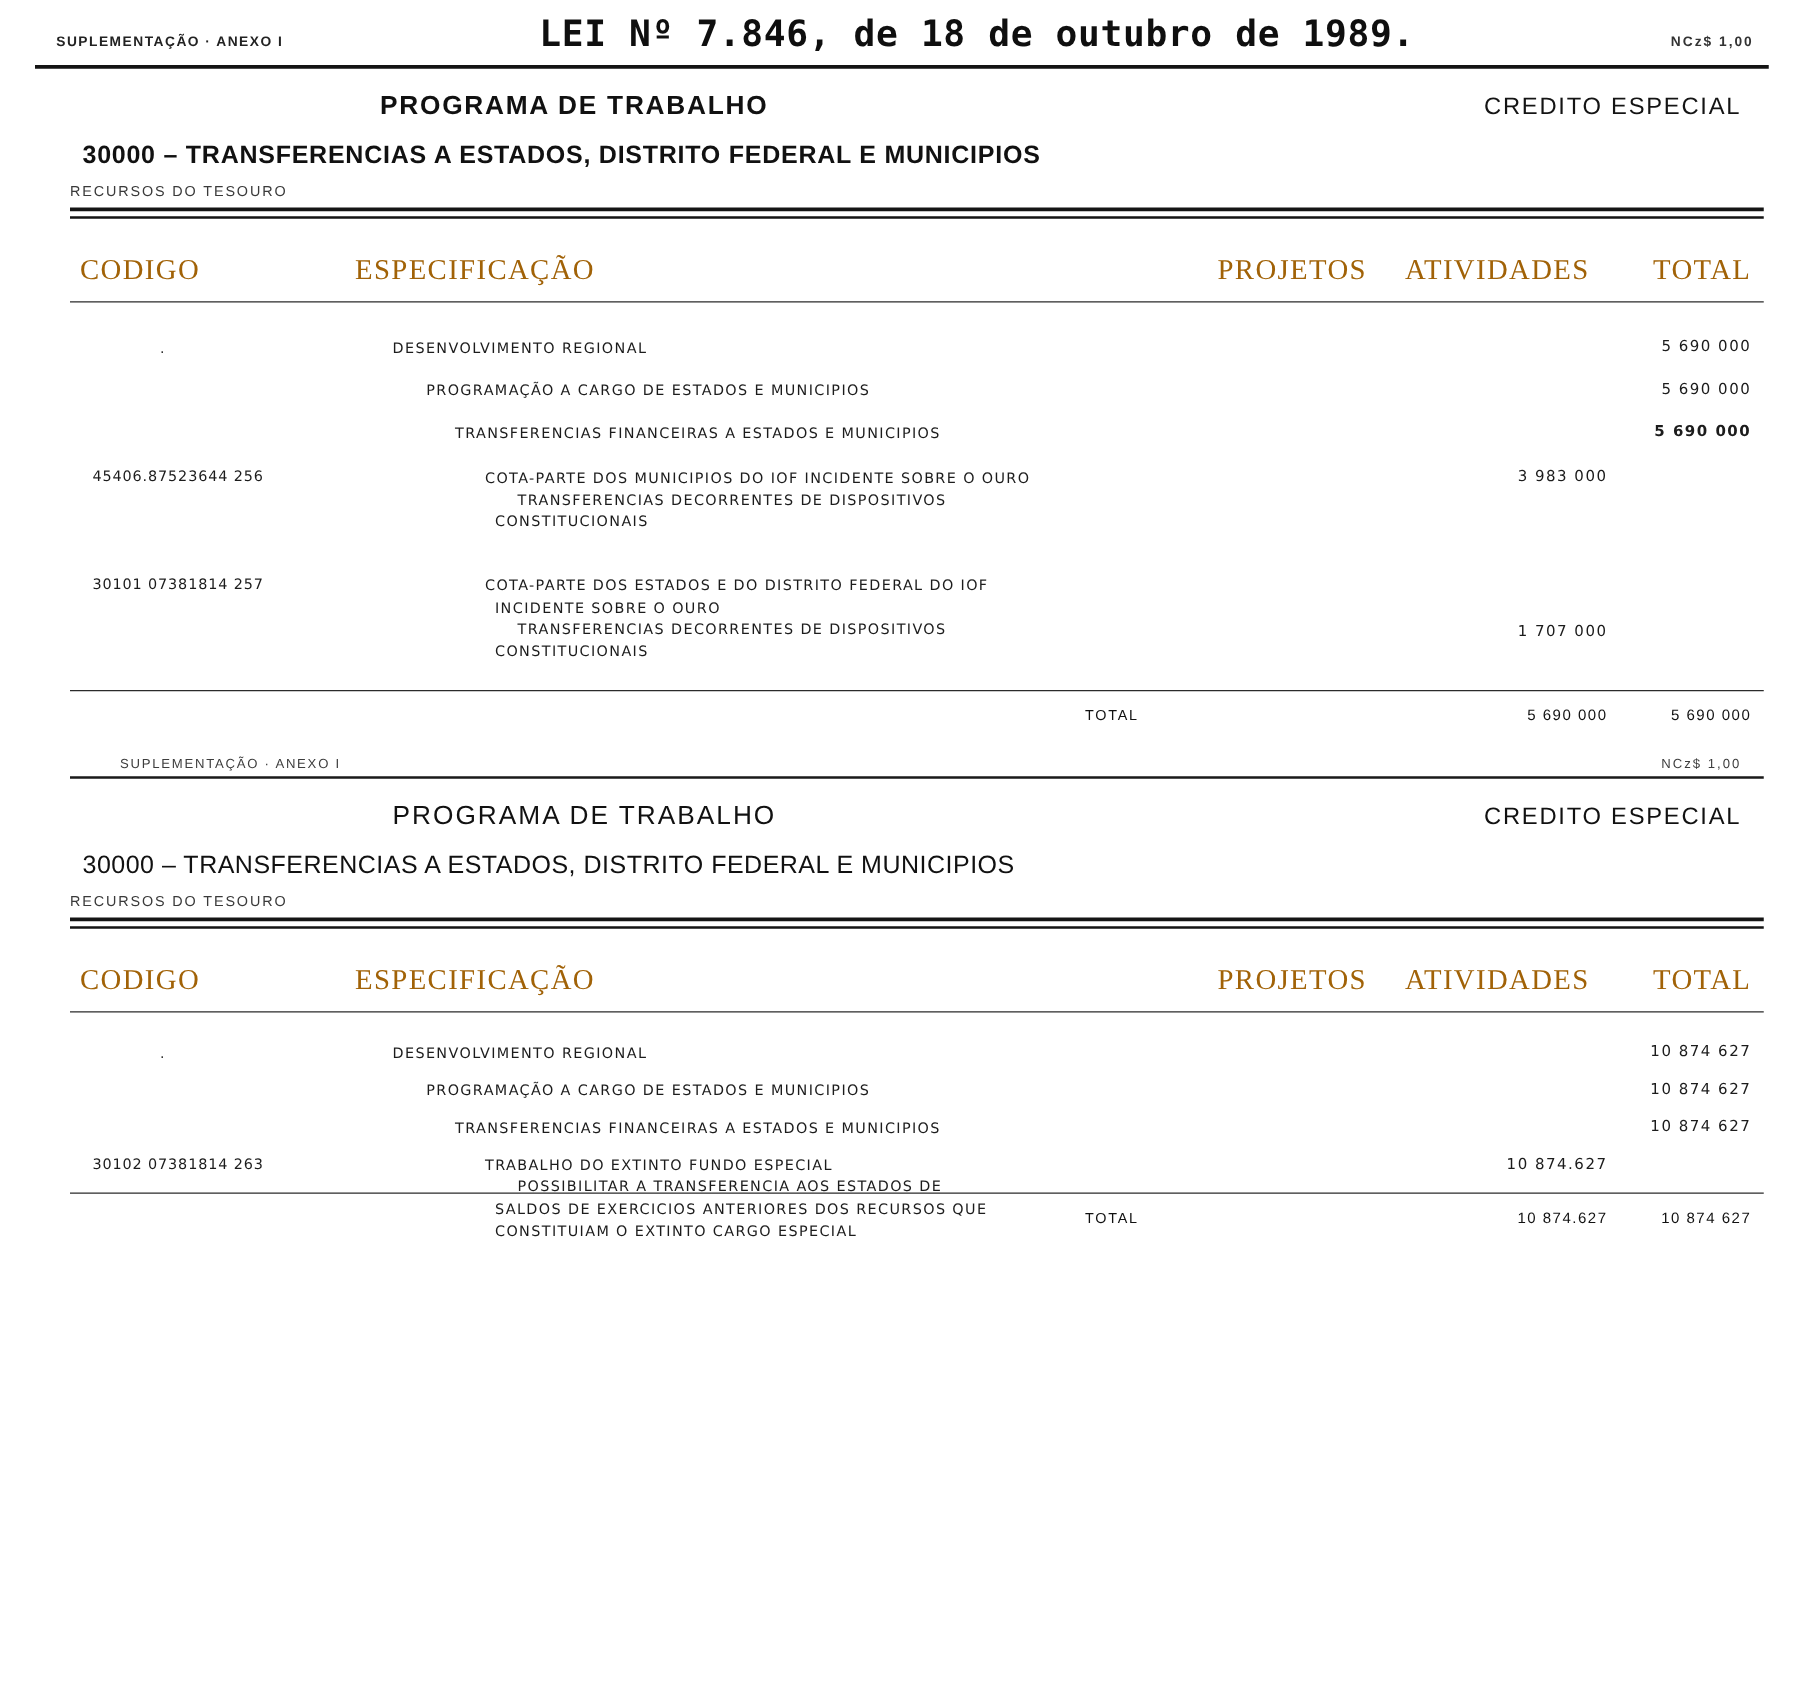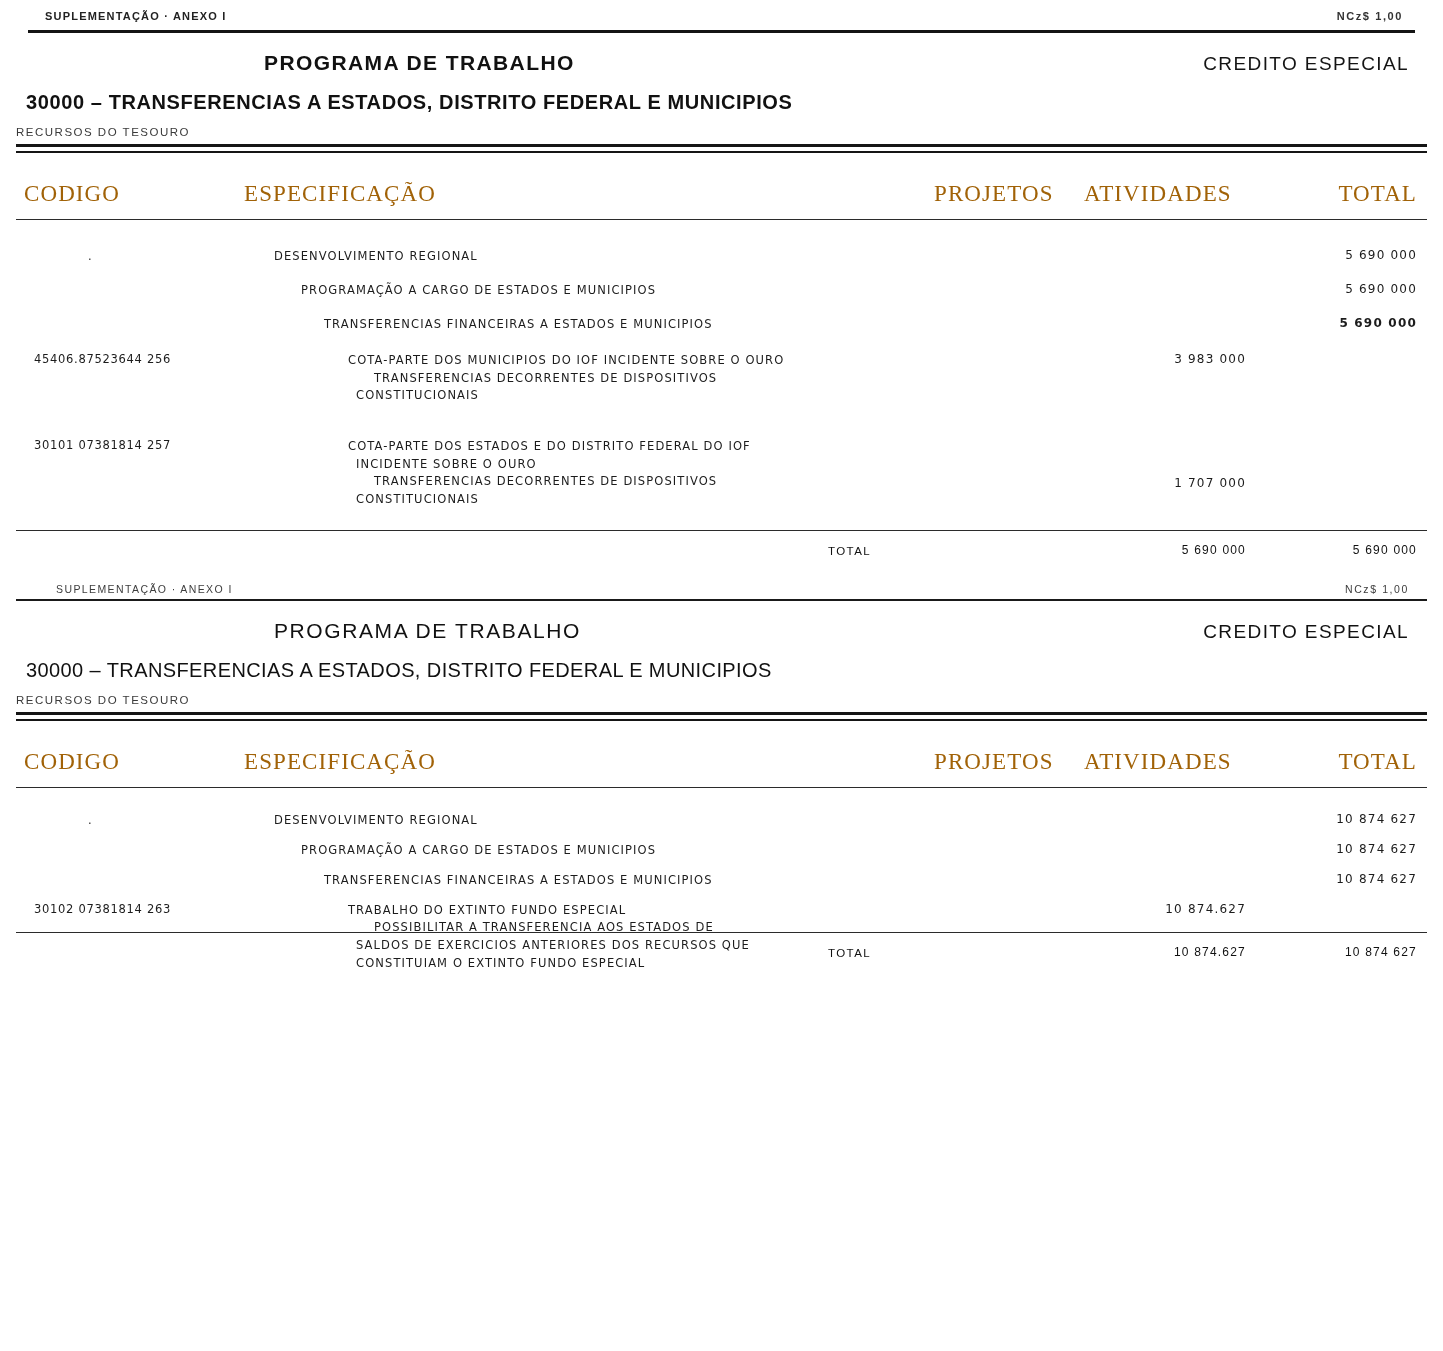--- a/index.html
+++ b/index.html
@@ -62,21 +62,22 @@
   }
 
   .band-rule {
     margin: 4px 28px 0 28px;
     border-top: 3px solid #141414;
   }
 
   
   .section {
     position: relative;
-    padding: 0 16px;
+    padding: 0 32px;
+    margin-left: 24px;
   }
   .section-head {
     display: flex;
     align-items: baseline;
     justify-content: space-between;
     padding: 18px 18px 0 18px;
   }
   .prog-title {
     font-size: 21px;
     font-weight: bold;
@@ -246,20 +247,21 @@
     color: #111;
   }
 </style>
 </head>
 <body>
 
 <div class="page">
 
   <div class="topbar">
     <div class="tiny-left">SUPLEMENTAÇÃO · ANEXO I</div>
+    <div class="law-title">LEI Nº 7.846, de 18 de outubro de 1989.</div>
     <div class="tiny-right">NCz$  1,00</div>
   </div>
   <div class="band-rule"></div>
 
   <div class="section">
 
     <div class="section-head">
       <div class="prog-title">PROGRAMA DE TRABALHO</div>
       <div class="credit-label">CREDITO ESPECIAL</div>
     </div>
@@ -390,21 +392,21 @@
         <div class="cell-spec ind2">TRANSFERENCIAS FINANCEIRAS A ESTADOS E MUNICIPIOS</div>
         <div class="cell-total">10 874 627</div>
       </div>
 
       <div class="row" style="position:absolute; top:104px; left:0; right:0;">
         <div class="cell-code">30102 07381814 263</div>
         <div class="cell-spec ind3">
           <span>TRABALHO DO EXTINTO FUNDO ESPECIAL</span>
           <span class="sub">POSSIBILITAR  A  TRANSFERENCIA  AOS  ESTADOS  DE</span>
           <span class="sub2">SALDOS DE EXERCICIOS ANTERIORES DOS RECURSOS QUE</span>
-          <span class="sub2">CONSTITUIAM O EXTINTO FUNDO ESPECIAL</span>
+          <span class="sub2">CONSTITUIAM O EXTINTO CARGO ESPECIAL</span>
         </div>
         <div class="cell-proj">10 874.627</div>
       </div>
 
     </div>
 
     <div class="rule-thin" style="margin-top:4px;"></div>
 
     <div class="total-row">
       <div class="total-label">TOTAL</div>

